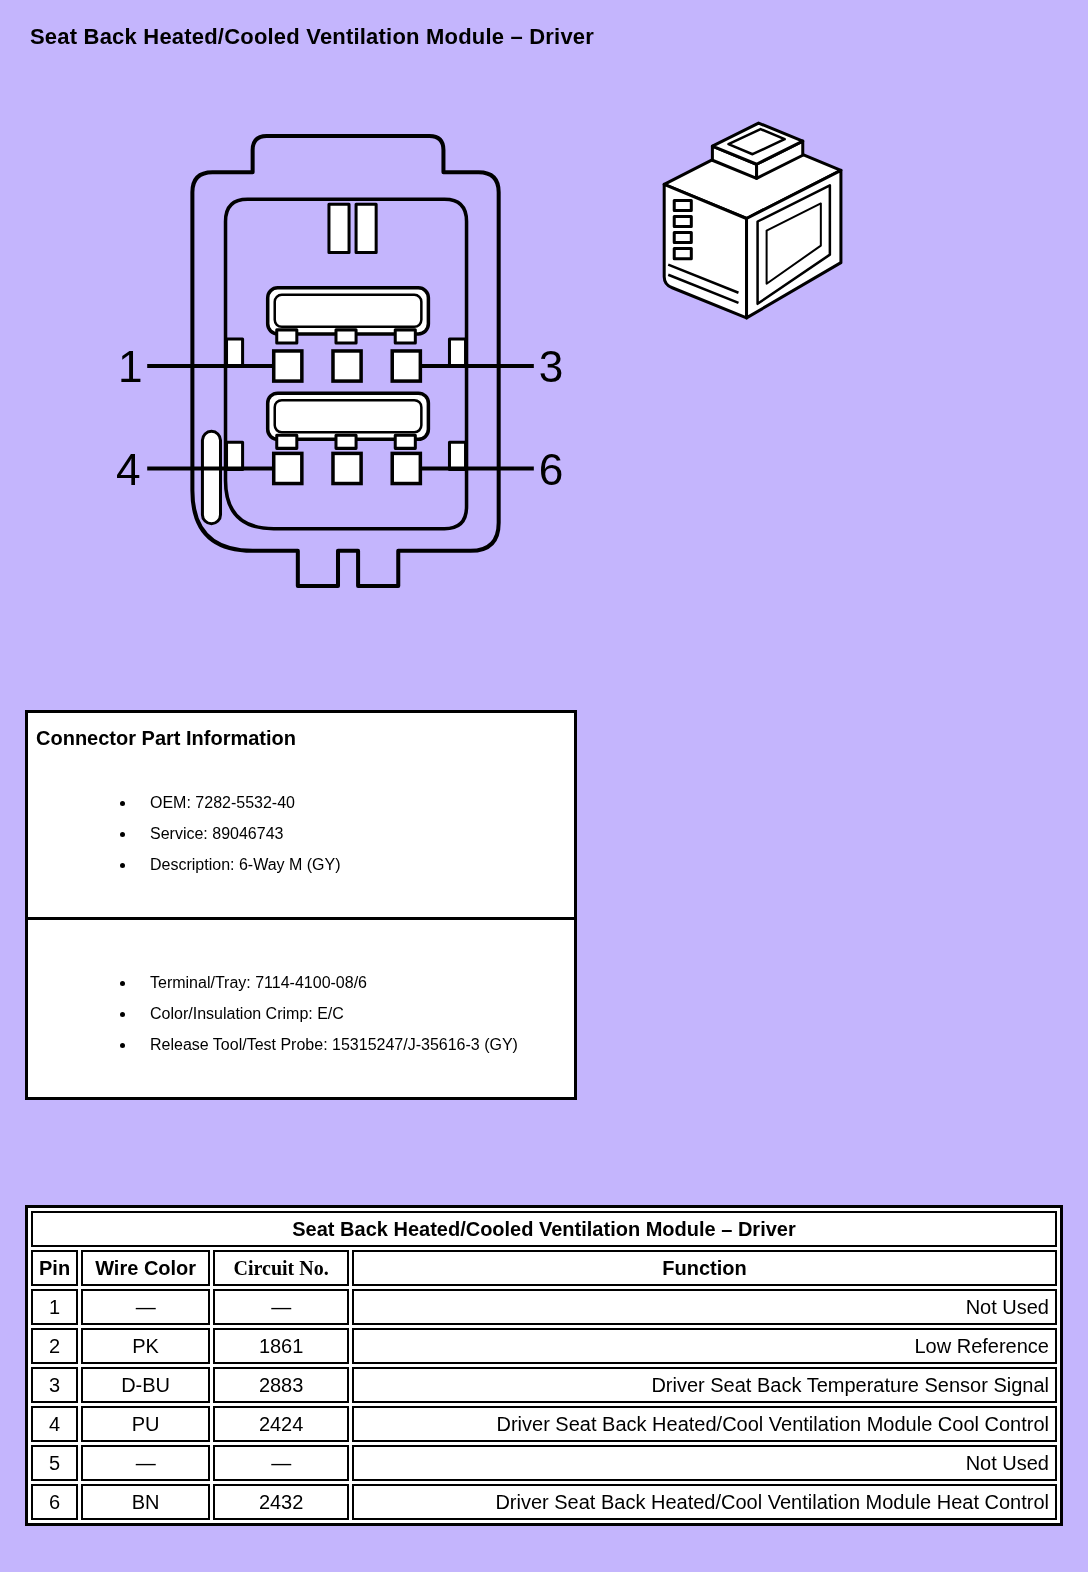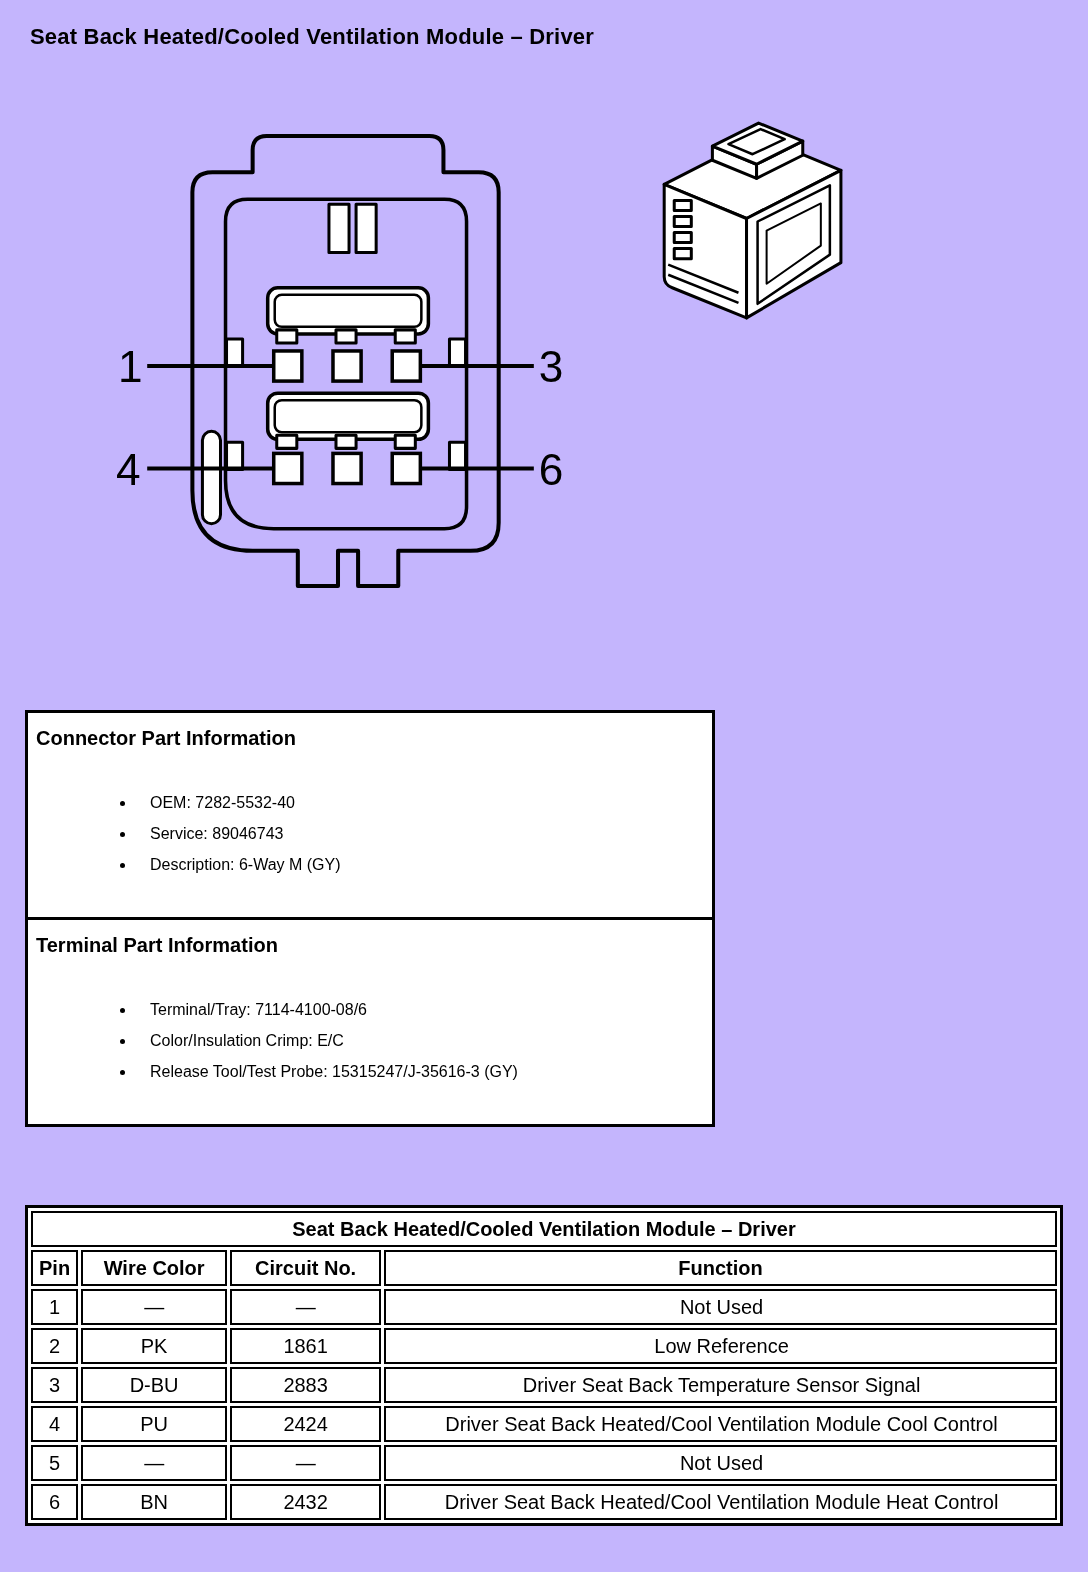--- a/index.html
+++ b/index.html
@@ -22,21 +22,21 @@
   .front-view { position: absolute; left: 102px; top: 124px; width: 472px; height: 472px; }
   .iso-view   { position: absolute; left: 616px; top: 104px; width: 246px; height: 236px; }
 
   .front-view text {
     font-family: "Liberation Sans", sans-serif;
     font-size: 44px;
     fill: #000;
   }
 
   .info-box {
-    position: absolute; left: 25px; top: 710px; width: 690px;
+    position: absolute; left: 25px; top: 710px; width: 552px;
     border: 3px solid #000;
     background: #fff;
   }
   .info-section { padding: 10px 10px 30px 6px; }
   .info-section.terminal { border-top: 3px solid #000; }
   .info-heading { font-size: 20px; font-weight: bold; padding: 4px 0 0 2px; }
   .info-list { list-style: disc; margin: 44px 0 0 102px; }
   .info-list li { font-size: 16px; margin-bottom: 13px; padding-left: 14px; }
 
   .pin-table {
@@ -48,24 +48,24 @@
   }
   .pin-table th, .pin-table td {
     border: 2px solid #000;
     height: 36px;
     padding: 2px 6px;
     background: #fff;
   }
   .pin-table .t-title { font-weight: bold; text-align: center; font-size: 20px; }
   .pin-table th { font-weight: bold; text-align: center; margin-top: 48px; }
   .pin-table td.c { text-align: center; }
-  .pin-table td.f { text-align: center; padding-left: 8px; }
+  .pin-table td.f { text-align: right; padding-left: 8px; }
   .col-pin { width: 46px; }
-  .col-wire { width: 146px; }
-  .col-circuit { width: 151px; }
+  .col-wire { width: 129px; }
+  .col-circuit { width: 136px; font-family: Liberation Serif, serif; }
 </style>
 </head>
 <body>
 
 <div class="page">
 
   <h1 class="title">Seat Back Heated/Cooled Ventilation Module – Driver</h1>
 
   <svg class="front-view" viewBox="0 0 470 470">
     <g fill="none" stroke="#000" stroke-width="4" stroke-linejoin="round">
@@ -137,21 +137,20 @@
   <div class="info-box">
     <div class="info-section">
       <div class="info-heading">Connector Part Information</div>
       <ul class="info-list">
         <li>OEM: 7282-5532-40</li>
         <li>Service: 89046743</li>
         <li>Description: 6-Way M (GY)</li>
       </ul>
     </div>
     <div class="info-section terminal">
-      <div class="info-heading">Terminal Part Information</div>
       <ul class="info-list">
         <li>Terminal/Tray: 7114-4100-08/6</li>
         <li>Color/Insulation Crimp: E/C</li>
         <li>Release Tool/Test Probe: 15315247/J-35616-3 (GY)</li>
       </ul>
     </div>
   </div>
 
   <table class="pin-table">
     <tbody>

